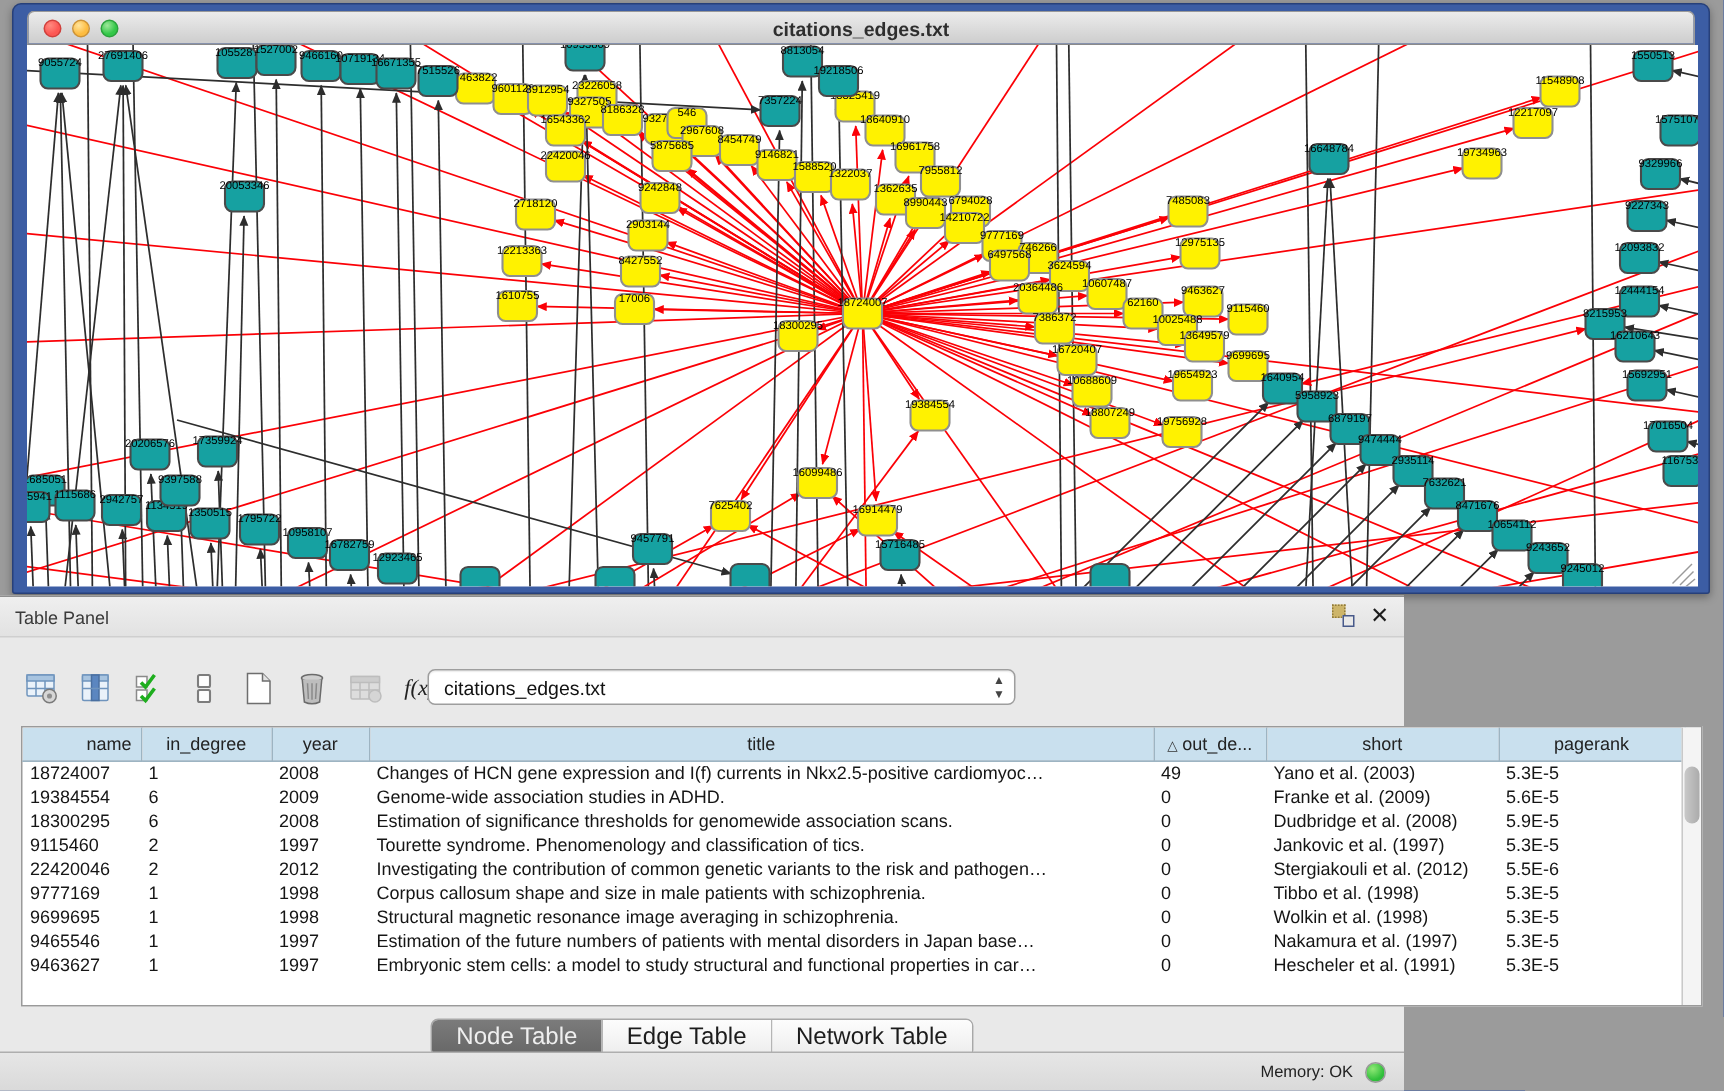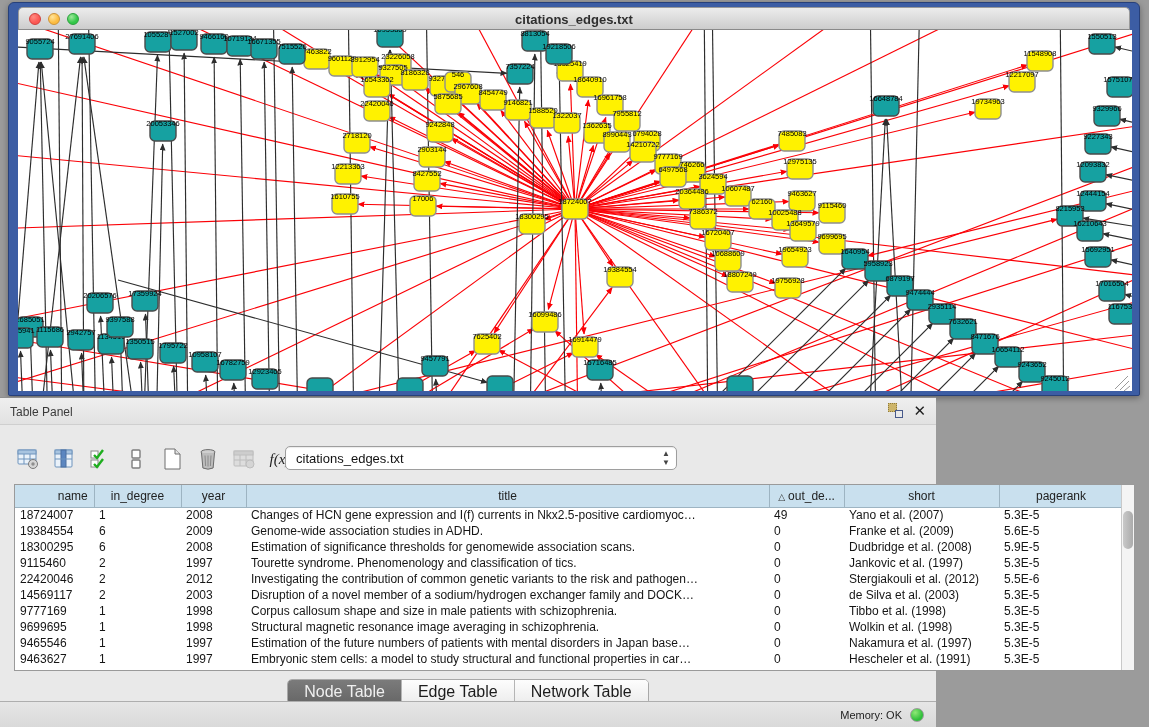--- a/index.html
+++ b/index.html
@@ -824,21 +824,21 @@
             <th>pagerank</th>
           </tr>
         </thead>
       <tbody id="tbody">
           <tr>
             <td>18724007</td>
             <td>1</td>
             <td>2008</td>
             <td>Changes of HCN gene expression and I(f) currents in Nkx2.5-positive cardiomyoc…</td>
             <td>49</td>
-            <td>Yano et al. (2007)</td>
+            <td>Yano et al. (2003)</td>
             <td>5.3E-5</td>
           </tr>
           <tr>
             <td>19384554</td>
             <td>6</td>
             <td>2009</td>
             <td>Genome-wide association studies in ADHD.</td>
             <td>0</td>
             <td>Franke et al. (2009)</td>
             <td>5.6E-5</td>
@@ -862,29 +862,20 @@
             <td>5.3E-5</td>
           </tr>
           <tr>
             <td>22420046</td>
             <td>2</td>
             <td>2012</td>
             <td>Investigating the contribution of common genetic variants to the risk and pathogen…</td>
             <td>0</td>
             <td>Stergiakouli et al. (2012)</td>
             <td>5.5E-6</td>
-          </tr>
-          <tr>
-            <td>14569117</td>
-            <td>2</td>
-            <td>2003</td>
-            <td>Disruption of a novel member of a sodium/hydrogen exchanger family and DOCK…</td>
-            <td>0</td>
-            <td>de Silva et al. (2003)</td>
-            <td>5.3E-5</td>
           </tr>
           <tr>
             <td>9777169</td>
             <td>1</td>
             <td>1998</td>
             <td>Corpus callosum shape and size in male patients with schizophrenia.</td>
             <td>0</td>
             <td>Tibbo et al. (1998)</td>
             <td>5.3E-5</td>
           </tr>

